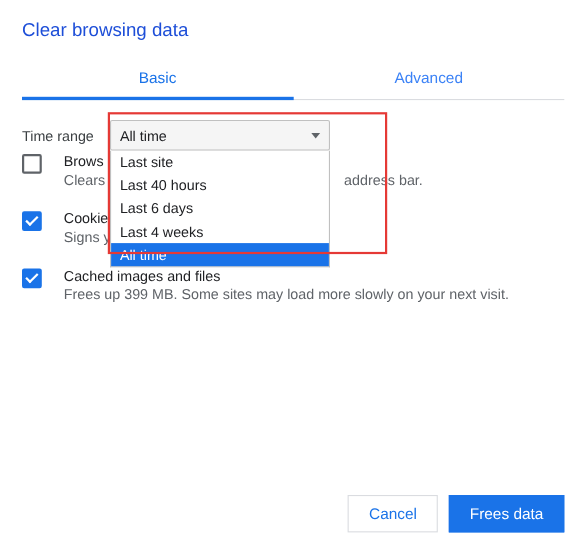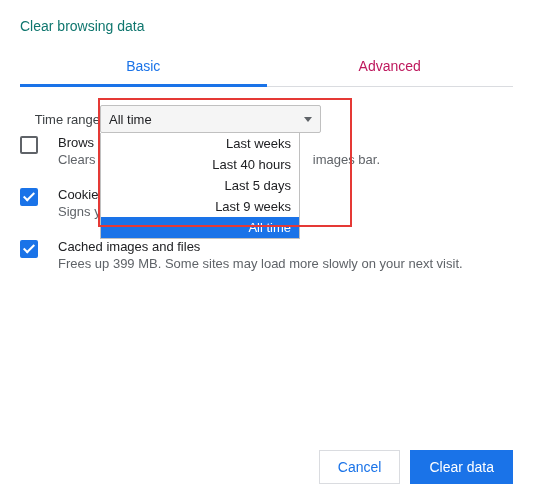--- a/index.html
+++ b/index.html
@@ -9,62 +9,61 @@
       font-family: Arial, "Segoe UI", sans-serif;
       font-size: 13px;
       background: #fff;
       color: #202124;
       position: relative;
     }
     .dialog {
       padding: 18px 20px 0 20px;
     }
     .title {
-      font-size: 14px;
+      font-size: 17px;
       font-weight: 400;
-      color: #0f766e;
+      color: #1d4ed8;
       margin-bottom: 14px;
     }
     .tabs {
       display: flex;
       border-bottom: 1px solid #dadce0;
       justify-content: space-between;
     }
     .tab {
       flex: 1;
       text-align: center;
       padding: 10px 0;
       cursor: pointer;
       font-size: 14px;
-      color: #be185d;
+      color: #3b82f6;
     }
     .tab.active {
       color: #1a73e8;
       border-bottom: 3px solid #1a73e8;
       margin-bottom: -1px;
     }
     .body {
       padding: 18px 0 0 0;
       position: relative;
     }
     .row {
       display: flex;
       align-items: center;
       margin-bottom: 2px;
       position: relative;
-      text-align: right;
     }
     .label {
       font-size: 13px;
       color: #3c4043;
       width: 80px;
     }
     .select-wrap {
       position: relative;
-      width: 221px;
+      width: 200px;
     }
     .select-box {
       width: 100%;
       height: 28px;
       border: 1px solid #c0c0c0;
       border-radius: 2px;
       background: #f5f5f5;
       display: flex;
       align-items: center;
       justify-content: space-between;
@@ -194,41 +193,41 @@
 
   <div class="body">
     <div class="row">
       <div class="label">Time range</div>
       <div class="select-wrap">
         <div class="select-box">
           <span>All time</span>
           <span class="arrow"></span>
         </div>
         <div class="dropdown">
-          <div class="option">Last weeks</div>
+          <div class="option">Last site</div>
           <div class="option">Last 40 hours</div>
-          <div class="option">Last 5 days</div>
-          <div class="option">Last 9 weeks</div>
+          <div class="option">Last 6 days</div>
+          <div class="option">Last 4 weeks</div>
           <div class="option selected">All time</div>
         </div>
       </div>
       <div class="highlight-box" style="left:78px; top:-7px; width:254px; height:129px;"></div>
     </div>
 
     <div class="items">
       <div class="item">
         <div class="checkbox"></div>
         <div class="item-text">
           <div class="item-title">
             <span>Brows</span>
           </div>
           <div class="item-desc">
             <span>Clears</span>
             <span style="display:inline-block; width:210px;"></span>
-            <span>images bar.</span>
+            <span>address bar.</span>
           </div>
         </div>
       </div>
 
       <div class="item">
         <div class="checkbox checked"></div>
         <div class="item-text">
           <div class="item-title strike">Cookies and other site data</div>
           <div class="item-desc">Signs you out of most sites.</div>
         </div>
@@ -240,14 +239,14 @@
           <div class="item-title">Cached images and files</div>
           <div class="item-desc">Frees up 399 MB. Some sites may load more slowly on your next visit.</div>
         </div>
       </div>
     </div>
   </div>
 </div>
 
 <div class="footer">
   <div class="btn btn-cancel">Cancel</div>
-  <div class="btn btn-primary">Clear data</div>
+  <div class="btn btn-primary">Frees data</div>
 </div>
 
 </body></html>

